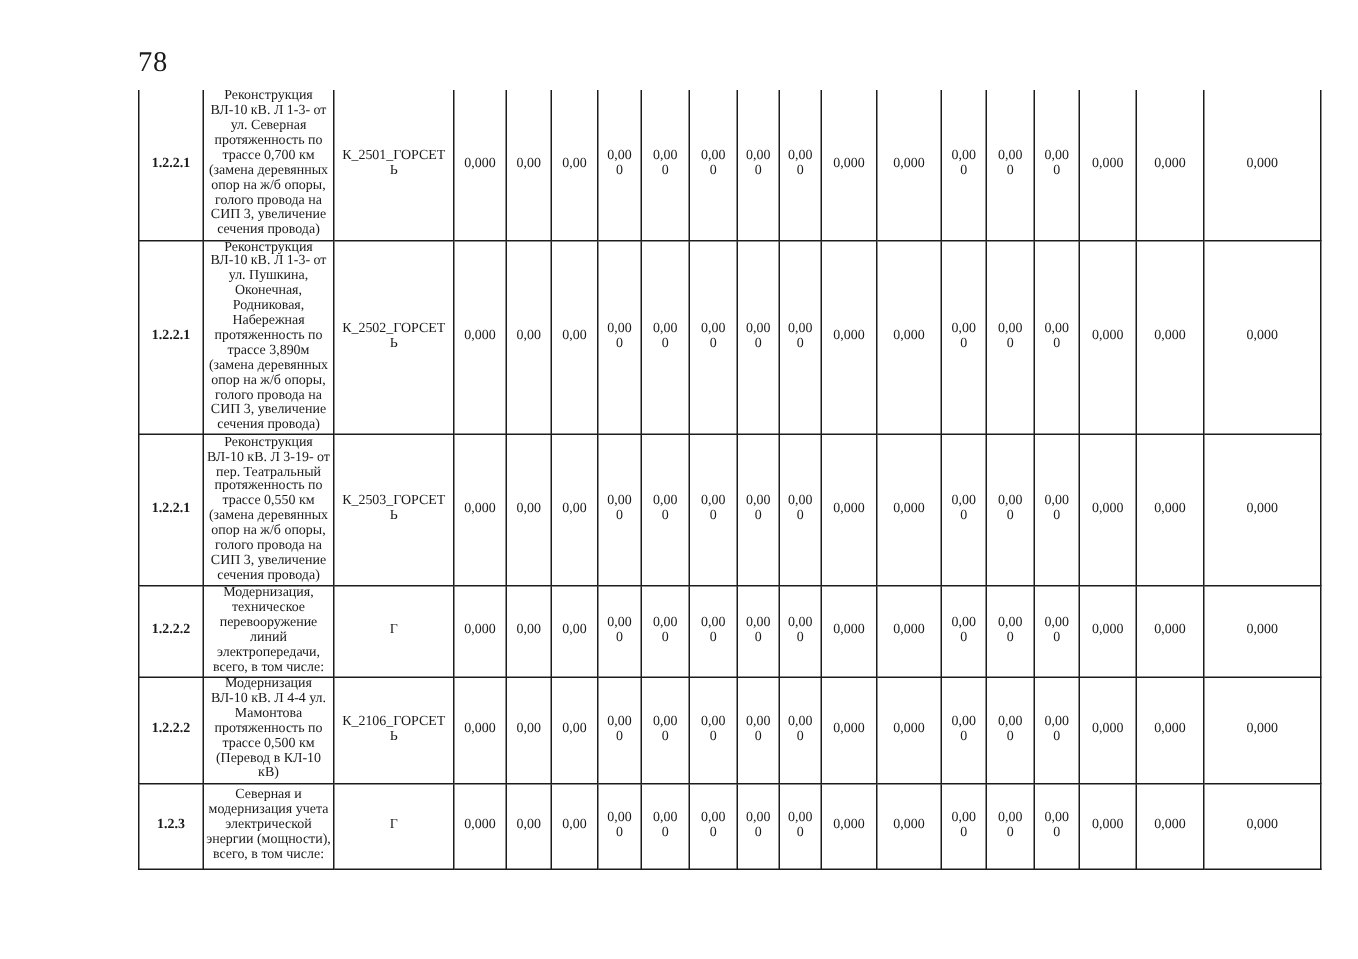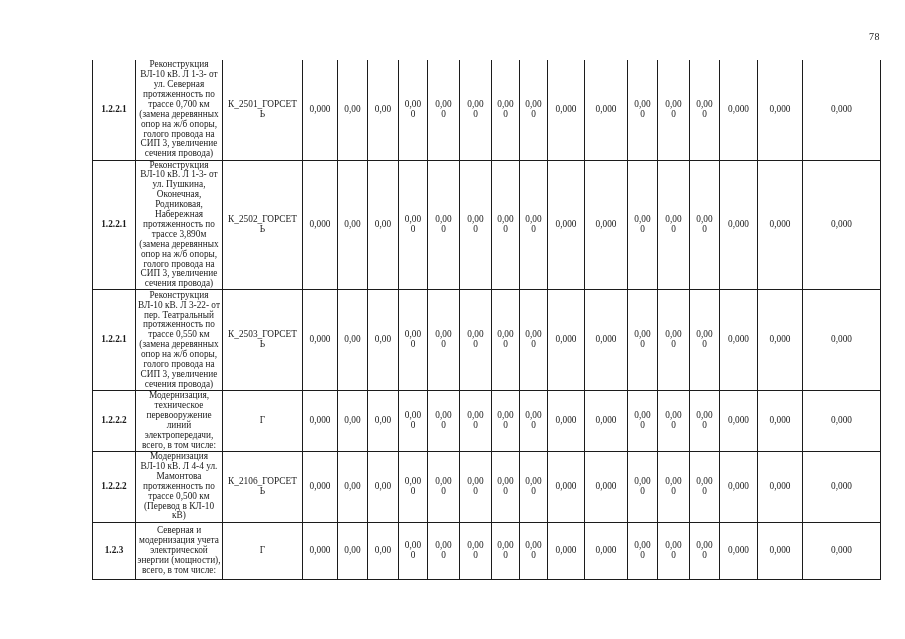--- a/index.html
+++ b/index.html
@@ -1,21 +1,21 @@
 <!DOCTYPE html>
 <html><head>
 <meta charset="utf-8">
 <style>
   * { margin:0; padding:0; box-sizing:border-box; }
   html,body { width:905px; height:639px; background:#ffffff; overflow:hidden; }
   body { position:relative; font-family:"Liberation Serif", serif; color:#1a1a1a; }
 
   .page-number {
     position:absolute; top:31px; left:92px; width:788px;
-    text-align:right; font-size:10px; letter-spacing:0.5px;
+    text-align:left; font-size:19px; letter-spacing:0.5px;
   }
 
   table.invest-table {
     position:absolute; left:92px; top:60px; width:788px;
     border-collapse:collapse; table-layout:fixed;
     font-size:9.3px; line-height:9.9px;
   }
   table.invest-table td {
     border:1px solid #1c1c1c;
     vertical-align:middle;
@@ -127,21 +127,21 @@
         <td class="num">0,00
 0</td>
         <td class="num">0,00
 0</td>
         <td class="num">0,000</td>
         <td class="num">0,000</td>
         <td class="num">0,000</td>
       </tr>
       <tr class="row-2">
         <td class="idx">1.2.2.1</td>
-        <td class="desc">Реконструкция ВЛ-10 кВ. Л 3-22-  от пер. Театральный протяженность по трассе 0,550 км (замена деревянных опор на ж/б опоры, голого провода на СИП 3, увеличение сечения провода)</td>
+        <td class="desc">Реконструкция ВЛ-10 кВ. Л 3-19-  от пер. Театральный протяженность по трассе 0,550 км (замена деревянных опор на ж/б опоры, голого провода на СИП 3, увеличение сечения провода)</td>
         <td class="code">К_2503_ГОРСЕТ
 Ь</td>
         <td class="num">0,000</td>
         <td class="num">0,00</td>
         <td class="num">0,00</td>
         <td class="num">0,00
 0</td>
         <td class="num">0,00
 0</td>
         <td class="num">0,00

